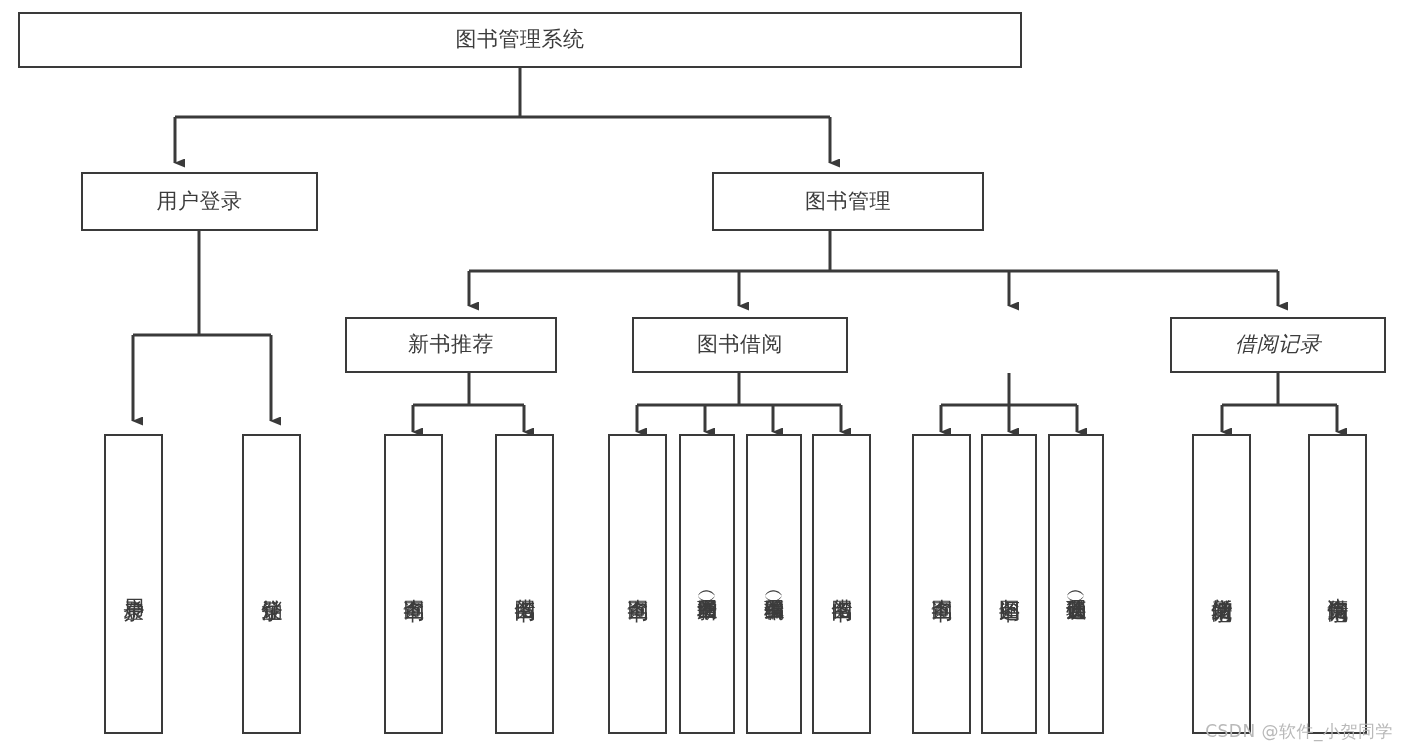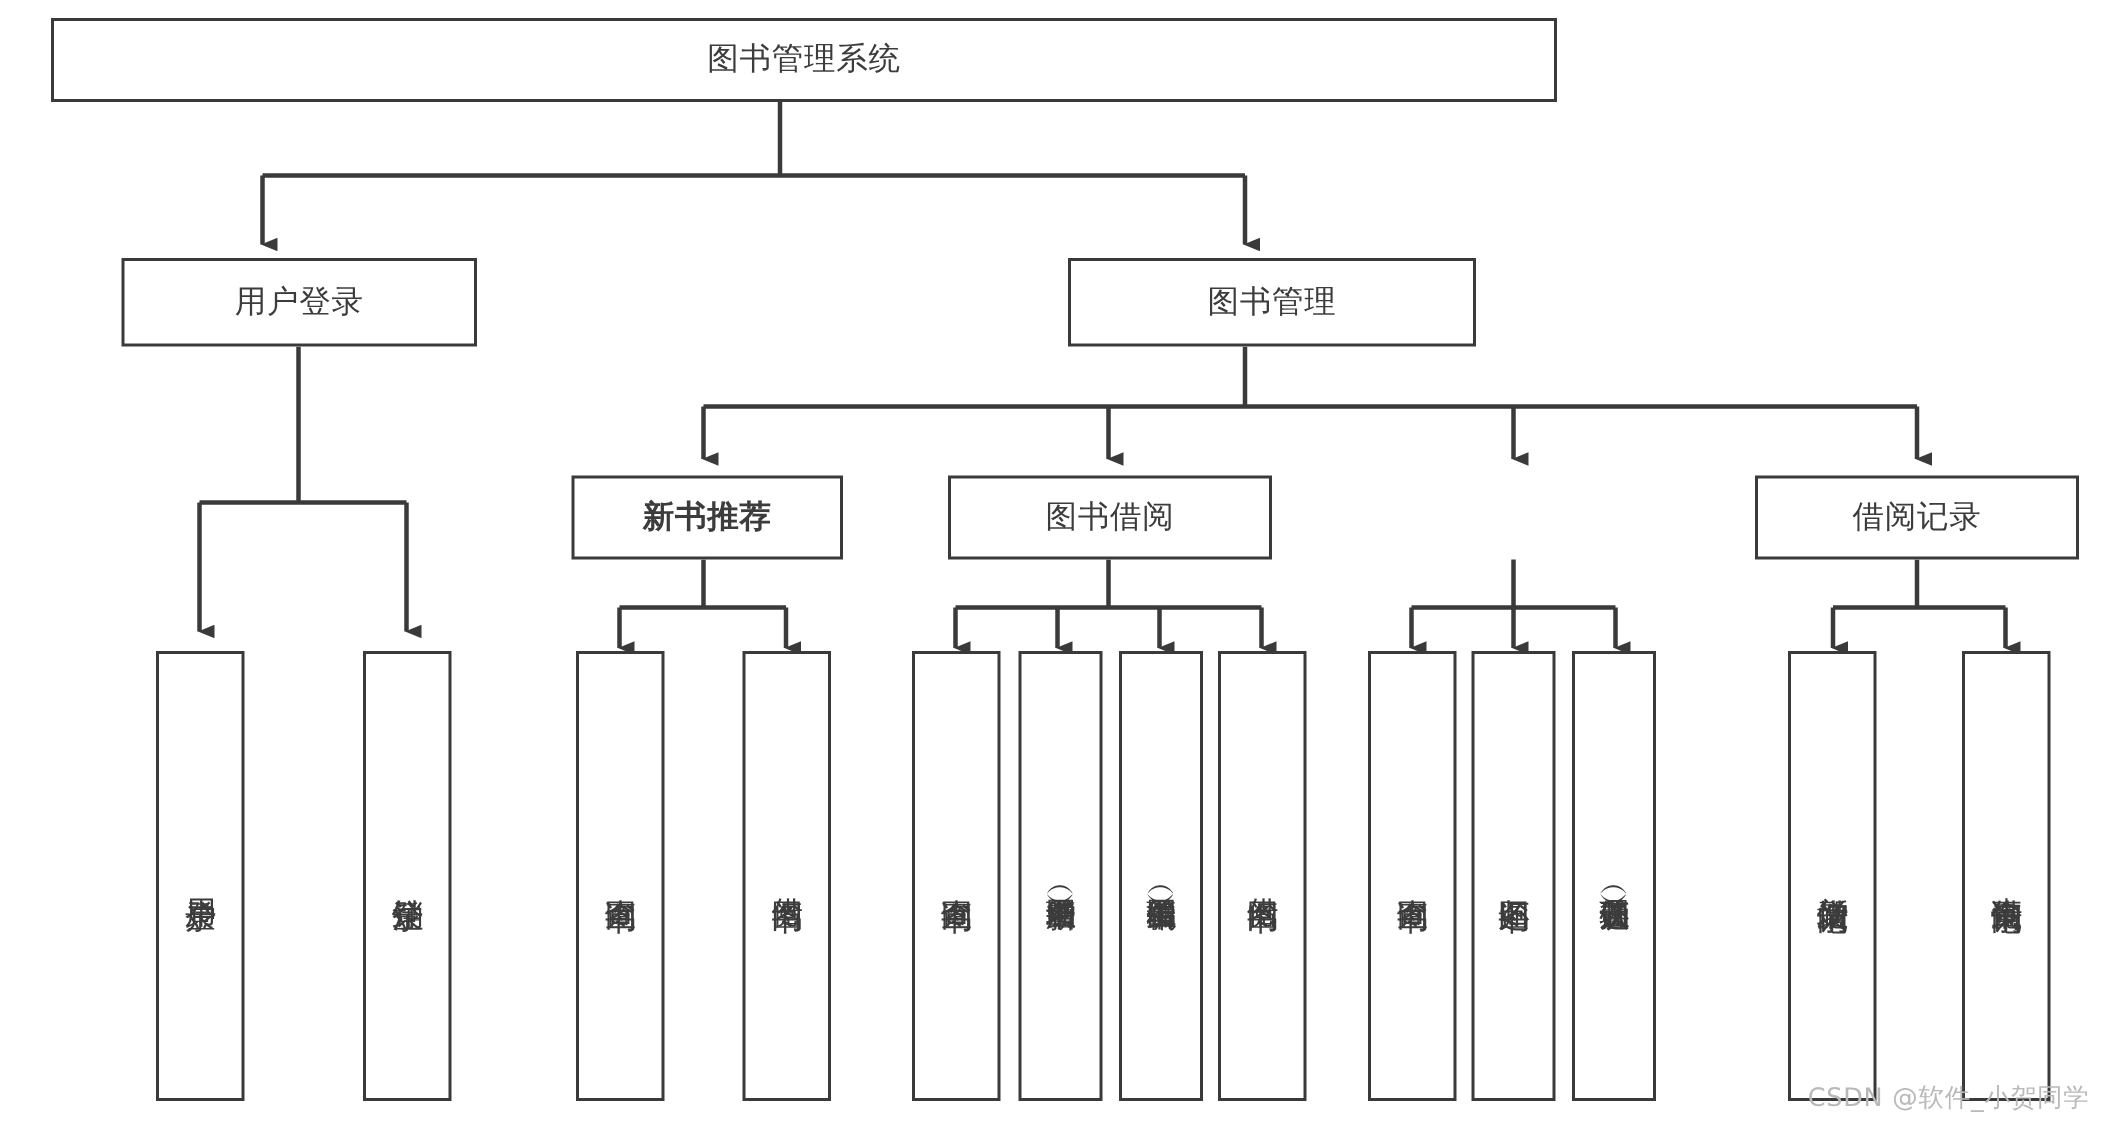--- a/index.html
+++ b/index.html
@@ -117,38 +117,38 @@
       <path d="M1009,405 L1009,432" marker-end="url(#arrowhead)"></path>
       <path d="M1077,405 L1077,432" marker-end="url(#arrowhead)"></path>
 
       <path d="M1278,373 L1278,405"></path>
       <path d="M1222,405 L1337,405"></path>
       <path d="M1222,405 L1222,432" marker-end="url(#arrowhead)"></path>
       <path d="M1337,405 L1337,432" marker-end="url(#arrowhead)"></path>
     </g>
   </svg>
 
-  <div class="node node-h" style="left:34px; top:12px; width:1004px; height:56px;">
+  <div class="node node-h" style="left:18px; top:12px; width:1004px; height:56px;">
     <span>图书管理系统</span>
   </div>
 
   <div class="node node-h" style="left:81px; top:172px; width:237px; height:59px;">
     <span>用户登录</span>
   </div>
   <div class="node node-h" style="left:712px; top:172px; width:272px; height:59px;">
     <span>图书管理</span>
   </div>
 
-  <div class="node node-h" style="left:381px; top:317px; width:181px; height:56px;font-weight:bold;">
+  <div class="node node-h" style="left:345px; top:317px; width:212px; height:56px;">
     <span>新书推荐</span>
   </div>
   <div class="node node-h" style="left:632px; top:317px; width:216px; height:56px;">
     <span>图书借阅</span>
   </div>
-  <div class="node node-h" style="left:1170px; top:317px; width:216px; height:56px;">
+  <div class="node node-h" style="left:1170px; top:317px; width:216px; height:56px;font-style:italic;">
     <span>借阅记录</span>
   </div>
 
   <div class="node" style="left:104px; top:434px; width:59px; height:300px;">
     <span class="node-v">用户登录</span>
   </div>
   <div class="node" style="left:242px; top:434px; width:59px; height:300px;">
     <span class="node-v">注销登录</span>
   </div>
 

